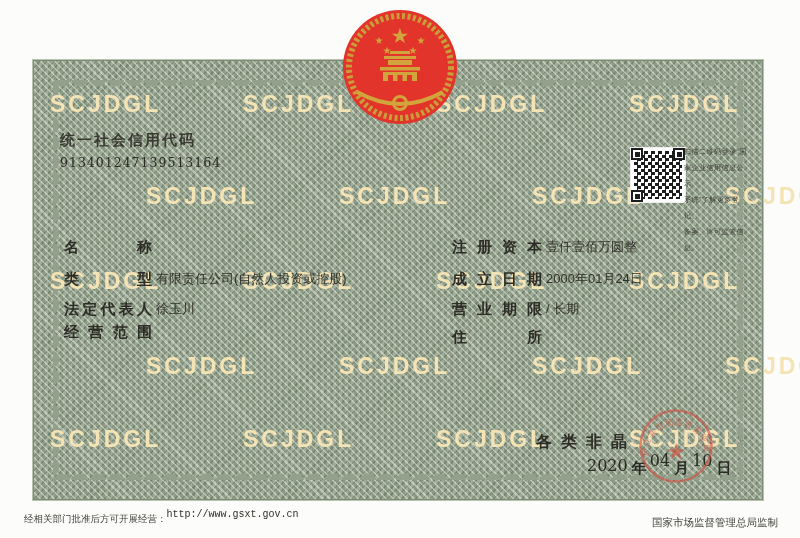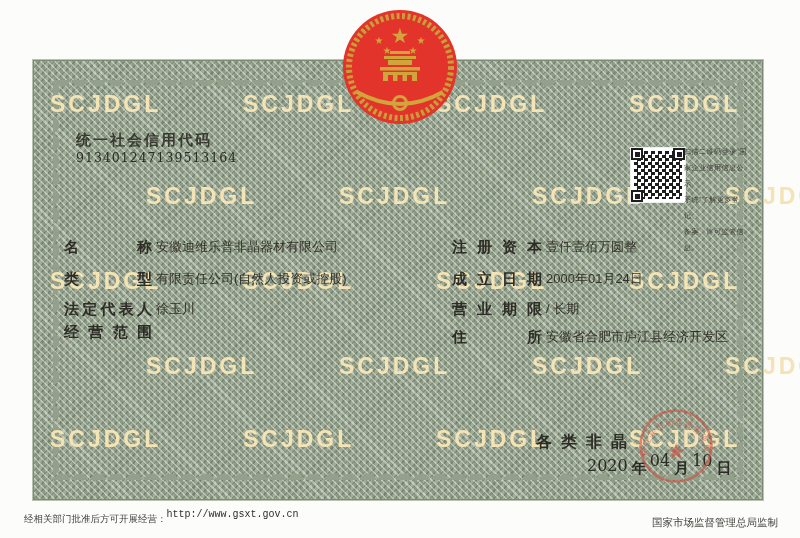--- a/index.html
+++ b/index.html
@@ -38,23 +38,23 @@
   .wm{position:absolute;font-weight:bold;font-size:23px;letter-spacing:3px;color:#f4e3b4;
       font-family:"Liberation Sans",sans-serif;line-height:1;}
   .wm-big{position:absolute;left:230px;top:247px;z-index:4;font-weight:bold;font-size:46px;
       letter-spacing:6px;color:rgba(242,224,168,.85);line-height:1;pointer-events:none;}
 
   
   .content{position:absolute;inset:0;z-index:5;}
 
   .emblem{position:absolute;left:341px;top:4px;width:118px;height:124px;z-index:6;}
 
-  .credit{position:absolute;left:76px;top:131px;}
+  .credit{position:absolute;left:60px;top:131px;}
   .credit-label{font-size:15px;font-weight:bold;letter-spacing:2px;color:#3a3a33;}
-  .credit-code{font-family:"DejaVu Serif",serif;font-size:12.5px;
+  .credit-code{margin-top:5px;font-family:"DejaVu Serif",serif;font-size:12.5px;
       letter-spacing:1px;color:#2b2b26;}
 
   .title{position:absolute;left:53px;top:123px;width:690px;text-align:center;
       font-size:64px;font-weight:900;letter-spacing:22px;color:#26281b;line-height:1.3;
       text-indent:22px;}
 
   .qr-block{position:absolute;left:631px;top:146px;}
   .qr{position:absolute;left:0;top:2px;width:54px;height:54px;background:#fff;
       box-shadow:0 0 0 1px #eee;}
   .qr-pattern{position:absolute;inset:3px;
@@ -164,21 +164,20 @@
         <div>系统”了解更多登记、</div>
         <div>备案、许可监管信息。</div>
       </div>
     </div>
 
     <div class="row" style="left:64px;top:238px;">
       <div class="f-label lab-88">
           <span>名</span>
           <span>称</span>
         </div>
-      <div class="f-value">安徽迪维乐普非晶器材有限公司</div>
     </div>
     <div class="row" style="left:64px;top:270px;">
       <div class="f-label lab-88">
           <span>类</span>
           <span>型</span>
         </div>
       <div class="f-value">有限责任公司(自然人投资或控股)</div>
     </div>
     <div class="row" style="left:64px;top:300px;">
       <div class="f-label lab-88">
@@ -224,21 +223,20 @@
           <span>期</span>
           <span>限</span>
         </div>
       <div class="f-value">/ 长期</div>
     </div>
     <div class="row" style="left:452px;top:328px;">
       <div class="f-label lab-90">
           <span>住</span>
           <span>所</span>
         </div>
-      <div class="f-value">安徽省合肥市庐江县经济开发区</div>
     </div>
 
     <div class="reg-label">各类非晶</div>
     <div class="reg-date">
       <span class="d-num d-year">2020</span><span class="d-unit">年</span><span class="d-num d-raised">04</span><span class="d-unit">月</span><span class="d-num d-raised">10</span><span class="d-unit">日</span>
     </div>
 
     <svg class="seal" viewBox="0 0 80 80">
       <defs>
         <path id="sealArc" d="M 13 54 A 28 28 0 1 1 67 54" fill="none"></path>

